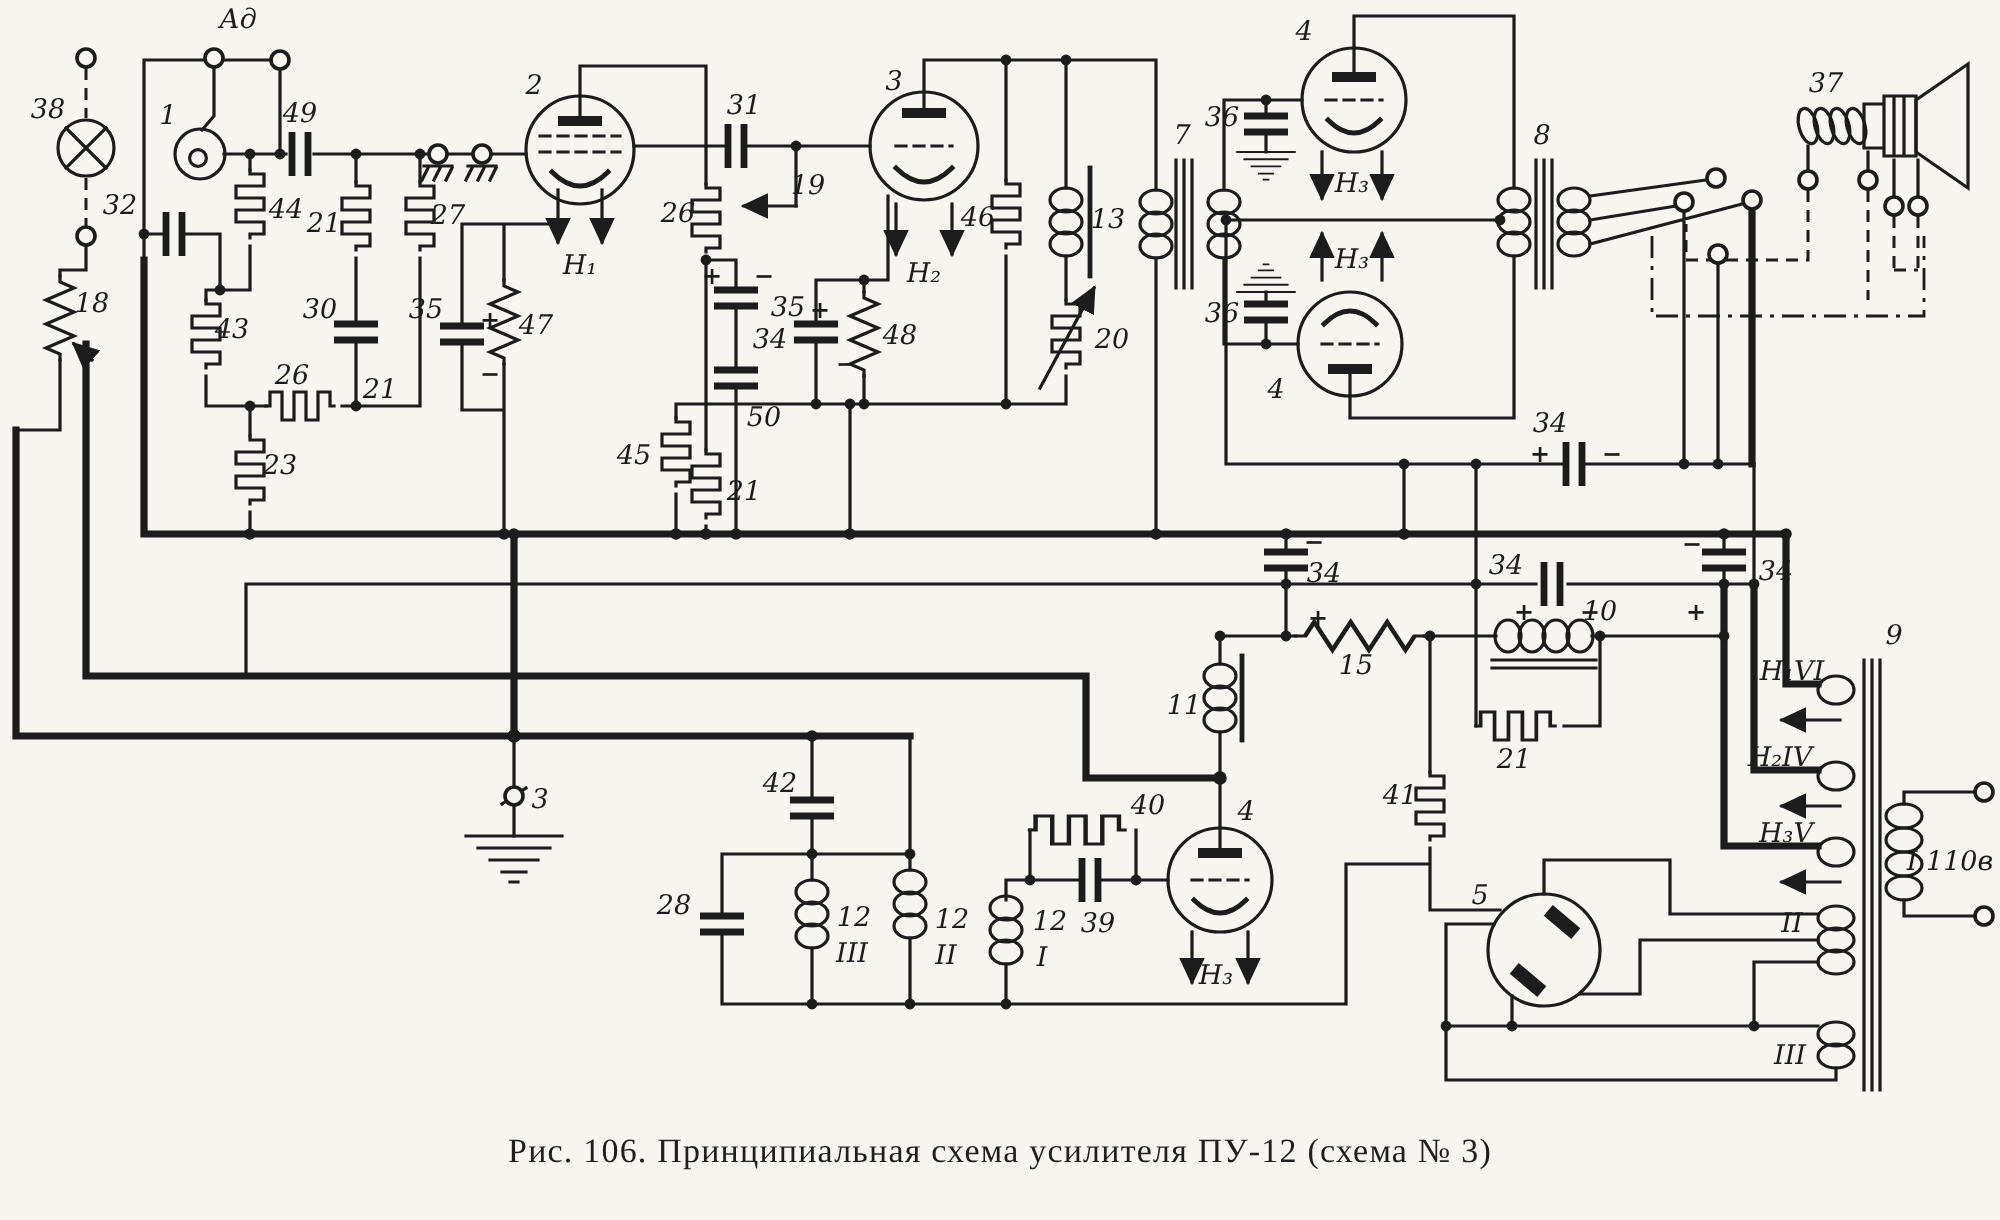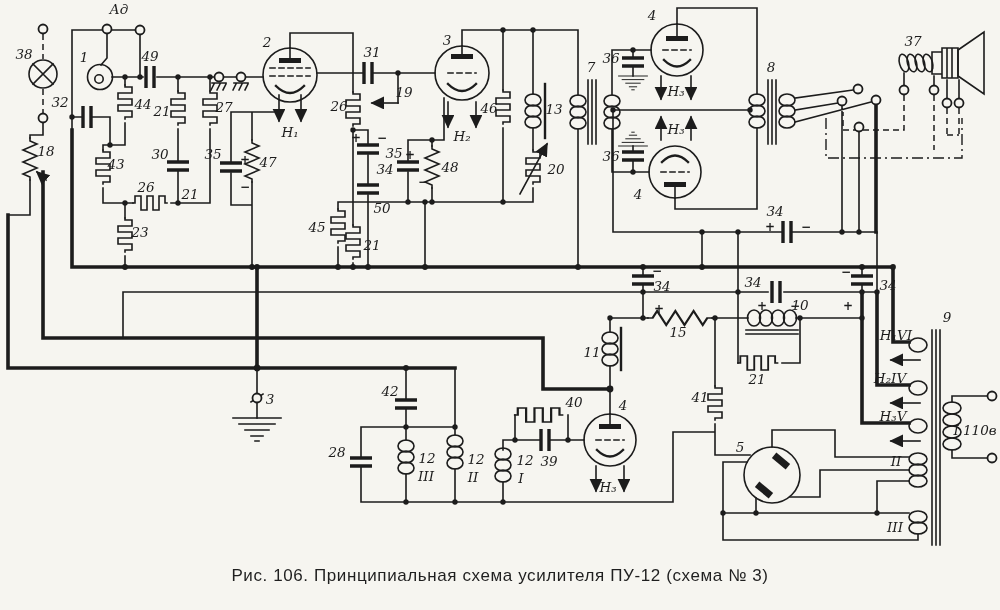--- a/index.html
+++ b/index.html
@@ -12,21 +12,21 @@
   .wt {fill:none;stroke:var(--ink);stroke-width:3.6;stroke-linecap:square;}
   .cp {fill:none;stroke:var(--ink);stroke-width:3.4;}
   .dash{fill:none;stroke:var(--ink);stroke-width:1.5;stroke-dasharray:6 4;}
   .dadot{fill:none;stroke:var(--ink);stroke-width:1.4;stroke-dasharray:11 4 2 4;}
   .d  {fill:var(--ink);stroke:none;}
   .term{fill:var(--paper);stroke:var(--ink);stroke-width:1.8;}
   .fil{fill:var(--ink);stroke:none;}
   .t  {fill:var(--ink);font-family:"DejaVu Serif",serif;font-style:italic;font-size:13.5px;text-anchor:middle;}
   .ts {fill:var(--ink);font-family:"DejaVu Serif",serif;font-size:12px;text-anchor:middle;font-weight:bold;}
   .caption{position:absolute;left:0;right:0;top:566px;text-align:center;color:#1f1f1f;
-           font-family:Liberation Sans, sans-serif;font-size:17px;letter-spacing:.6px;}
+           font-family:Liberation Serif, serif;font-size:17px;letter-spacing:.6px;}
 </style>
 </head>
 <body>
 
 <div class="page">
 <svg width="1000" height="560" viewBox="0 0 1000 560">
 <defs>
   <marker id="ah" markerWidth="9" markerHeight="9" refX="7.5" refY="4" orient="auto">
     <path d="M0,0 L8.5,4 L0,8 Z" style="fill:var(--ink)"></path>
   </marker>

